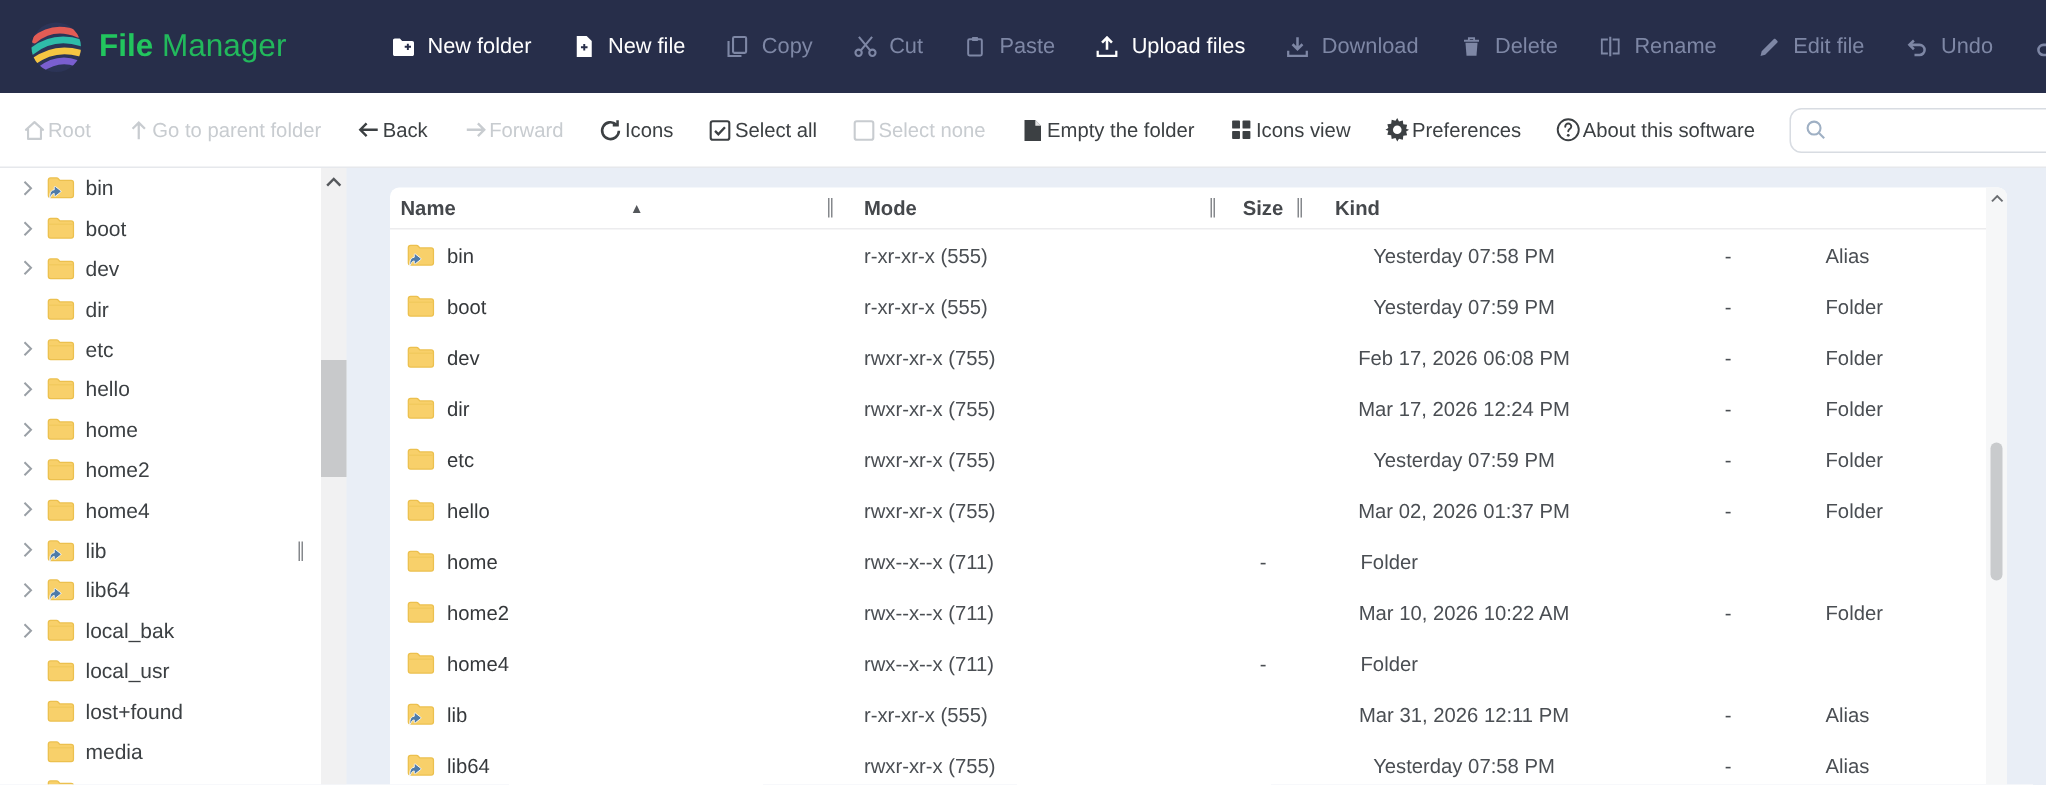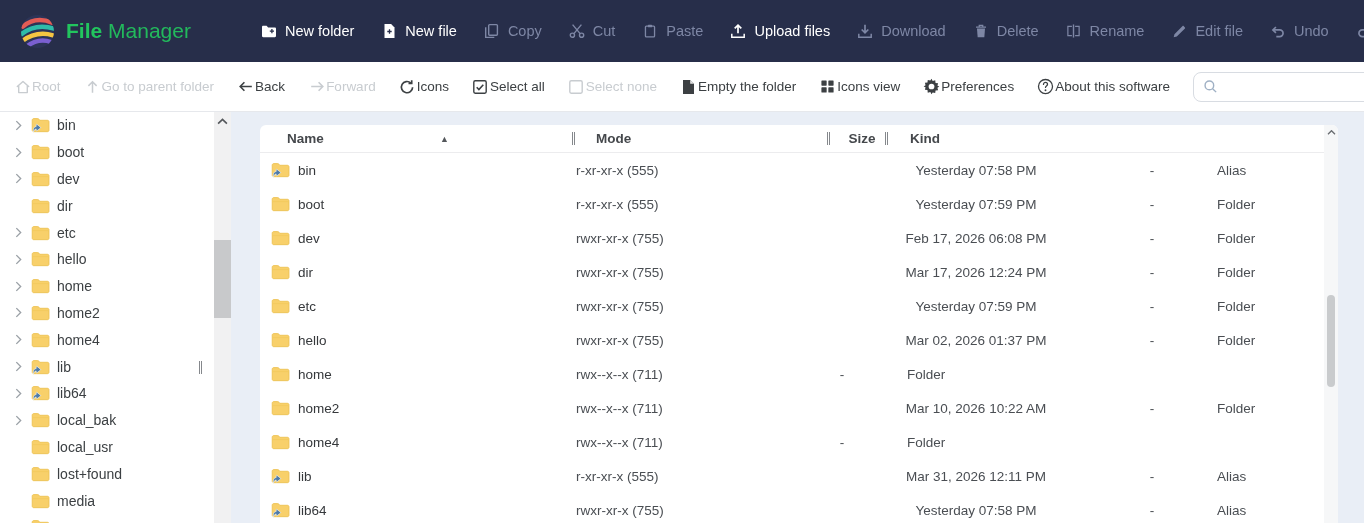--- a/index.html
+++ b/index.html
@@ -45,21 +45,21 @@
   .v-scroll .thumb { position:absolute; left:0; width:17px; background:#c8c9cb; }
   .sb-thumb { top:128px; height:78px; }
   .panel-resize { position:absolute; left:199px; top:361px; z-index:5; cursor:col-resize; }
 
   .rh { width:3px; height:13px; border-left:1.5px solid #85888c; border-right:1.5px solid #85888c; flex:none; }
 
   
   .panel { position:absolute; left:260px; top:125px; width:1078px; bottom:0; background:#ffffff;
            border-radius:6px 6px 0 0; }
   .thead { display:flex; align-items:flex-start; height:28px; border-bottom:1px solid #ececee;
-           font-size:13.5px; font-weight:700; color:#45484c;padding-left:20px; }
+           font-size:13.5px; font-weight:700; color:#45484c; }
   .hcell { display:flex; align-items:center; height:100%; cursor:pointer; }
   .hc-name { width:297px; padding-left:7px; }
   .hc-mode { width:255px; padding-left:19px; }
   .hc-modified { width:310px; padding-left:18px; }
   .hc-size { width:60px; justify-content:center; position:relative; }
   .hc-kind { width:120px; padding-left:18px; }
   .hcell .rh { margin-left:auto; margin-right:2px; }
   .sort-asc { font-size:9px; color:#54575b; margin-left:auto; margin-right:7px; }
   .hc-size .rh, .hc-kind .rh { position:absolute; right:2px; }
   .hc-size .rh { right:2px; } 

